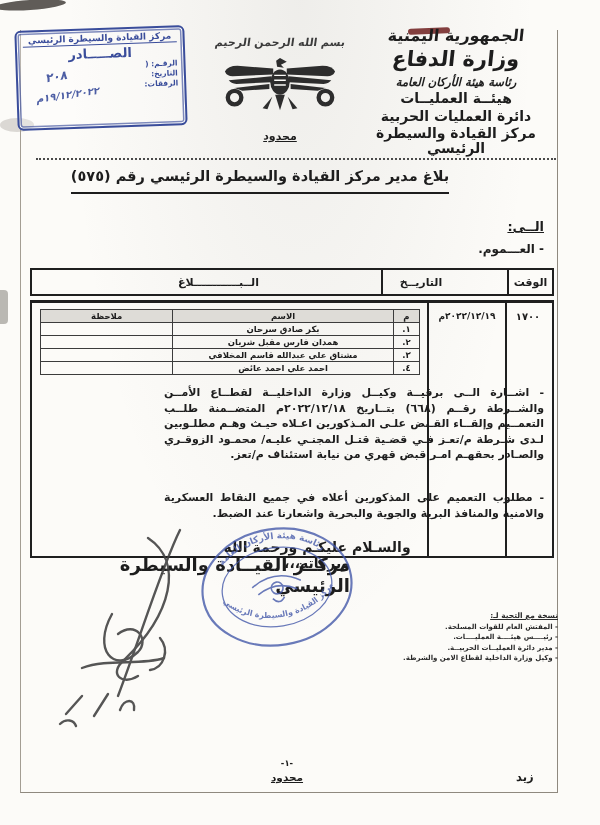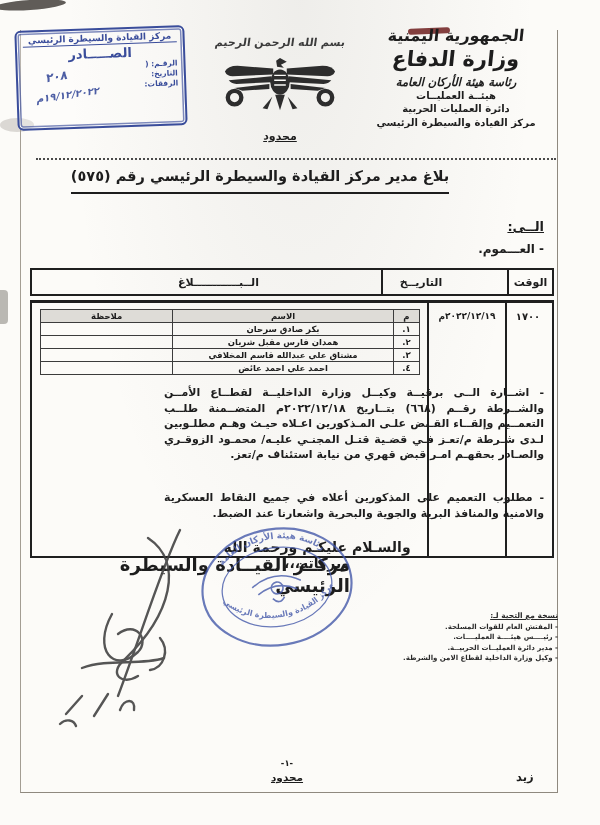--- a/index.html
+++ b/index.html
@@ -14,21 +14,21 @@
     pointer-events:none;}
   .abs{position:absolute;}
   
   .page-frame{left:20px;top:30px;width:536px;height:762px;
     border-left:1px solid #a39d93;border-right:1px solid #8f897f;border-bottom:1px solid #8f897f;border-top:none;}
   
   .hdr-right{left:360px;top:28px;width:192px;text-align:center;line-height:1.05;}
   .hdr-cal1{font-size:16px;font-weight:bold;transform:skewX(-6deg);letter-spacing:1px;}
   .hdr-cal2{font-size:21px;font-weight:bold;transform:skewX(-6deg);margin-top:3px;letter-spacing:2px;}
   .hdr-cal3{font-size:11.5px;font-weight:bold;font-style:italic;margin-top:6px;letter-spacing:.5px;}
-  .hdr-sub{font-size:10px;font-weight:bold;margin-top:3px;}
+  .hdr-sub{font-size:14px;font-weight:bold;margin-top:3px;}
   .basmala{left:208px;top:36px;width:144px;text-align:center;font-size:11px;font-weight:bold;
     color:#3c3c3c;transform:skewX(-8deg);}
   .emblem{left:222px;top:56px;width:116px;height:60px;}
   .restricted-top{left:208px;top:130px;width:144px;text-align:center;font-size:11px;font-weight:bold;
     text-decoration:underline;letter-spacing:2px;}
   
   .stamp-box{left:16px;top:28px;width:170px;height:100px;transform:rotate(-2deg);
     border:2.5px solid #3a4d9b;border-radius:6px;color:#3a4d9b;
     box-shadow:0 0 0 1px #fff inset,0 0 0 2.5px rgba(58,77,155,.65) inset;
     padding:3px 6px;box-sizing:border-box;background:rgba(255,255,255,.25);}

